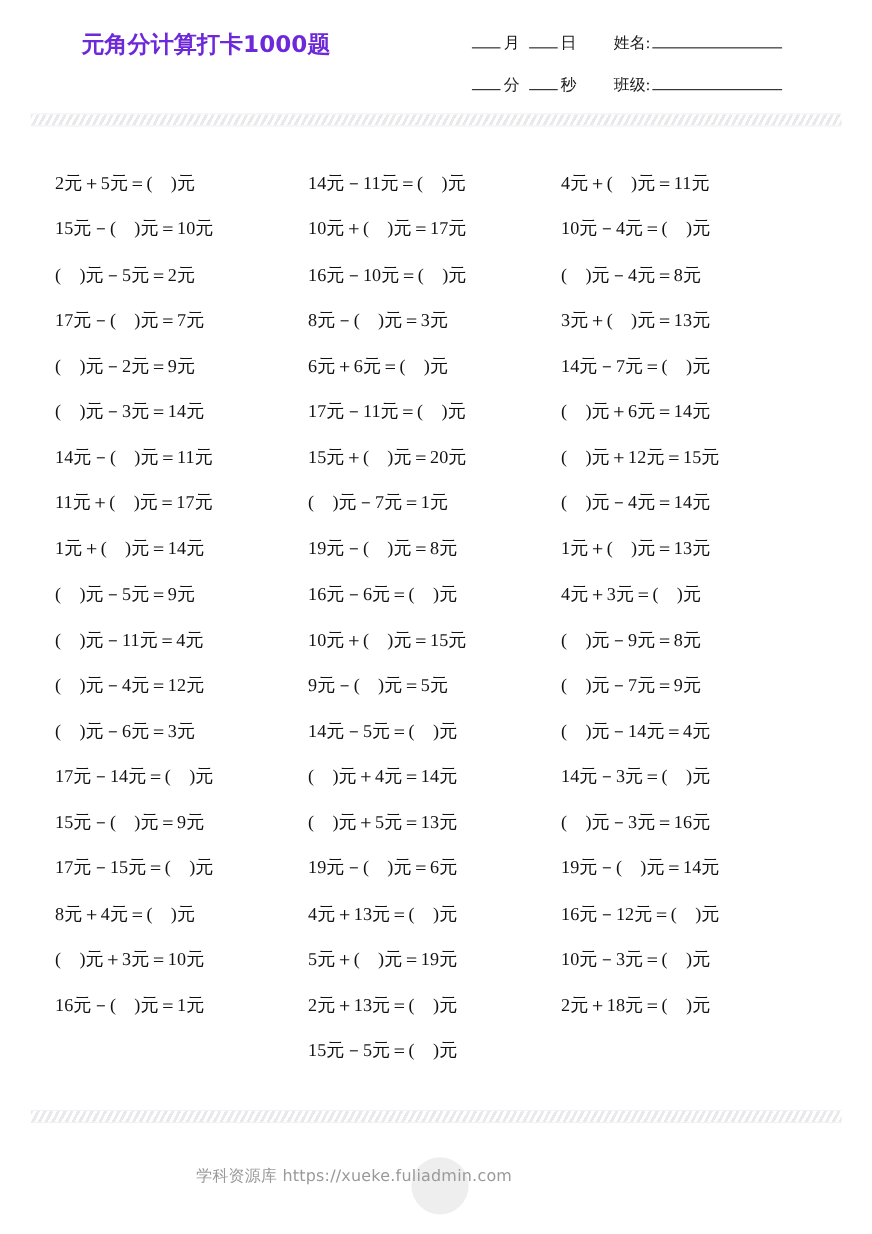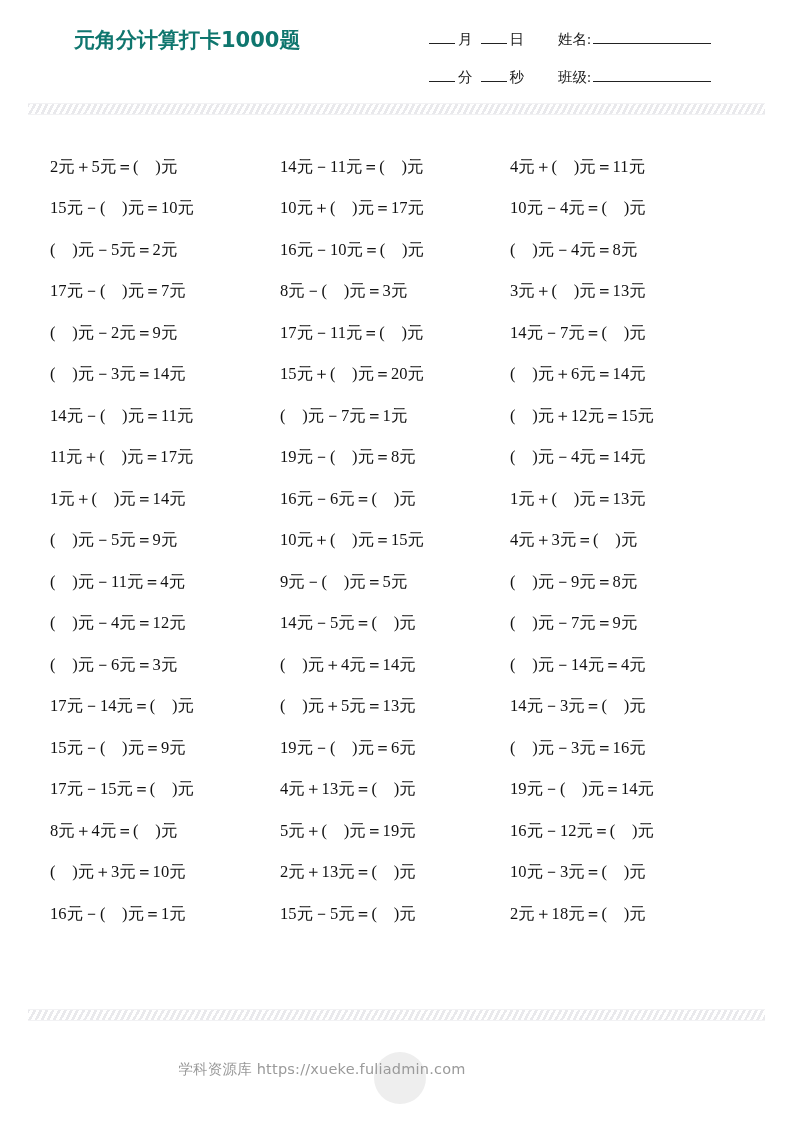--- a/index.html
+++ b/index.html
@@ -24,21 +24,21 @@
     height: 96px;
   }
   .title {
     position: absolute;
     left: 74px;
     top: 26px;
     font-family: "DejaVu Sans", "Liberation Sans", sans-serif;
     font-size: 21px;
     font-weight: 700;
     letter-spacing: 0px;
-    color: #0f766e;
+    color: #6d28d9;
     white-space: nowrap;
   }
   .meta {
     position: absolute;
     right: 74px;
     top: 30px;
     width: 290px;
     font-size: 14.5px;
     color: #1a1a1a;
   }
@@ -189,20 +189,21 @@
         <div class="problem">17元－15元＝(　)元</div>
         <div class="problem">8元＋4元＝(　)元</div>
         <div class="problem">(　)元＋3元＝10元</div>
         <div class="problem">16元－(　)元＝1元</div>
       </div>
     <div class="col col-2">
         <div class="problem">14元－11元＝(　)元</div>
         <div class="problem">10元＋(　)元＝17元</div>
         <div class="problem">16元－10元＝(　)元</div>
         <div class="problem">8元－(　)元＝3元</div>
+        <div class="problem">6元＋6元＝(　)元</div>
         <div class="problem">17元－11元＝(　)元</div>
         <div class="problem">15元＋(　)元＝20元</div>
         <div class="problem">(　)元－7元＝1元</div>
         <div class="problem">19元－(　)元＝8元</div>
         <div class="problem">16元－6元＝(　)元</div>
         <div class="problem">10元＋(　)元＝15元</div>
         <div class="problem">9元－(　)元＝5元</div>
         <div class="problem">14元－5元＝(　)元</div>
         <div class="problem">(　)元＋4元＝14元</div>
         <div class="problem">(　)元＋5元＝13元</div>

